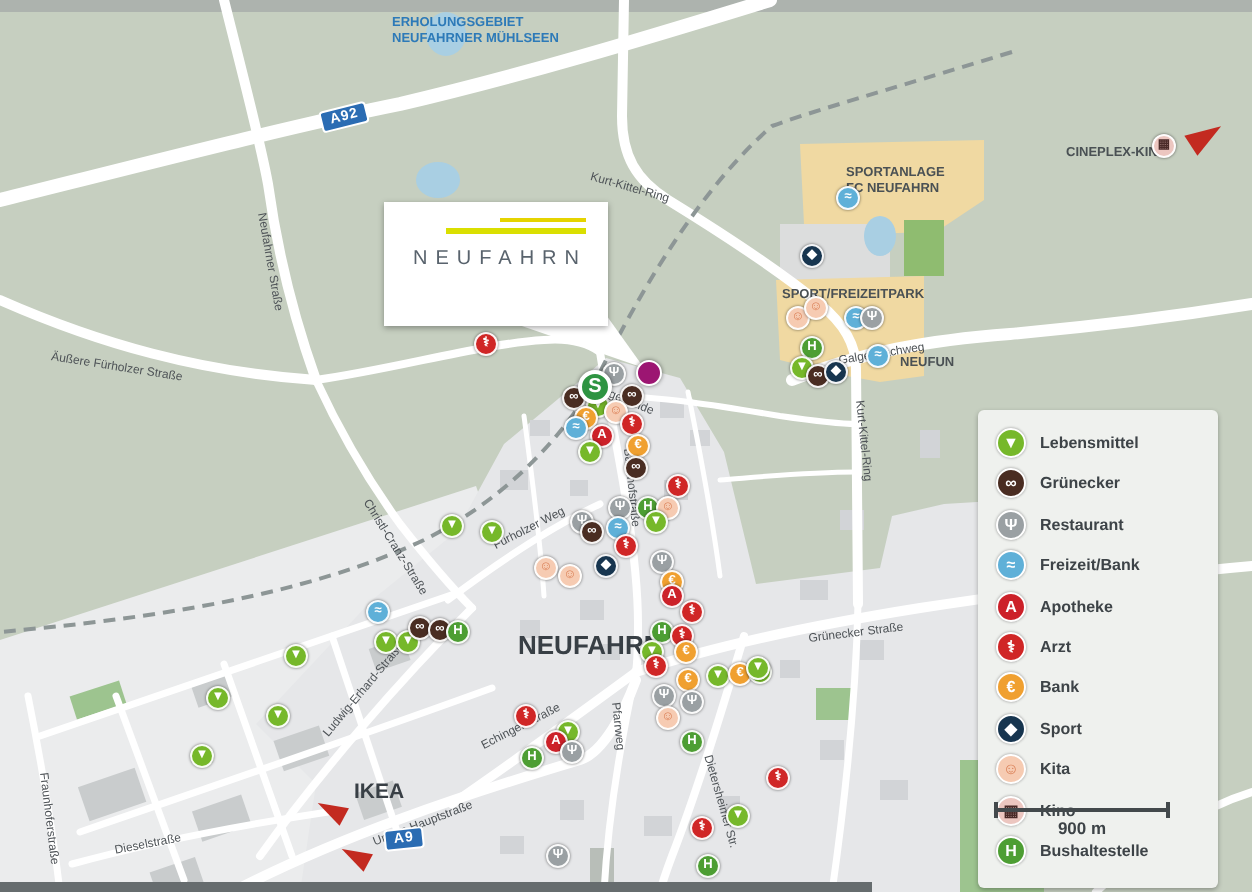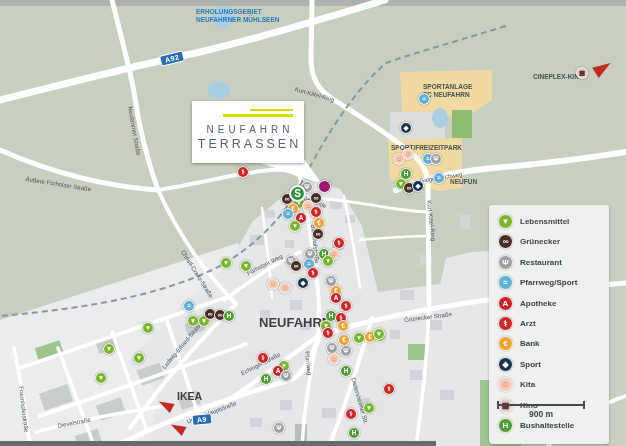--- a/index.html
+++ b/index.html
@@ -243,21 +243,20 @@
       <div class="mk" style="left: 412px; top: 180px; background: rgb(23, 53, 79); color: rgb(255, 255, 255);">◆</div>
       <div class="mk" style="left: 576px; top: 67px; background: rgb(236, 198, 192); color: rgb(74, 42, 40);">▦</div>
       <div class="mk" style="left: 373px; top: 328px; background: rgb(118, 184, 42); color: rgb(255, 255, 255);">▼</div>
       <div class="mk" style="left: 237px; top: 166px; background: rgb(208, 38, 38); color: rgb(255, 255, 255);">⚕</div>
     </div>
 
   <div id="logo-box">
     <div class="s1"></div>
     <div class="s2"></div>
     <div id="logo-line1">NEUFAHRN</div>
-    <div id="logo-line2">TERRASSEN</div>
   </div>
 
   <div id="sbahn" style="left: 289px; top: 185px;">S</div>
   <div id="site-dot" style="left: 318px; top: 180px;"></div>
 
   <div id="legend">
     <div id="legend-list">
         <div class="lg-item">
           <span class="lg-icon" style="background: rgb(118, 184, 42); color: rgb(255, 255, 255);">▼</span>
           <span class="lg-label">Lebensmittel</span>
@@ -265,21 +264,21 @@
         <div class="lg-item">
           <span class="lg-icon" style="background: rgb(74, 45, 34); color: rgb(255, 255, 255);">∞</span>
           <span class="lg-label">Grünecker</span>
         </div>
         <div class="lg-item">
           <span class="lg-icon" style="background: rgb(154, 160, 163); color: rgb(255, 255, 255);">Ψ</span>
           <span class="lg-label">Restaurant</span>
         </div>
         <div class="lg-item">
           <span class="lg-icon" style="background: rgb(95, 176, 216); color: rgb(255, 255, 255);">≈</span>
-          <span class="lg-label">Pfarrweg/Sport</span>
+          <span class="lg-label">Freizeit/Bank</span>
         </div>
         <div class="lg-item">
           <span class="lg-icon" style="background: rgb(204, 33, 41); color: rgb(255, 255, 255);">A</span>
           <span class="lg-label">Apotheke</span>
         </div>
         <div class="lg-item">
           <span class="lg-icon" style="background: rgb(208, 38, 38); color: rgb(255, 255, 255);">⚕</span>
           <span class="lg-label">Arzt</span>
         </div>
         <div class="lg-item">

